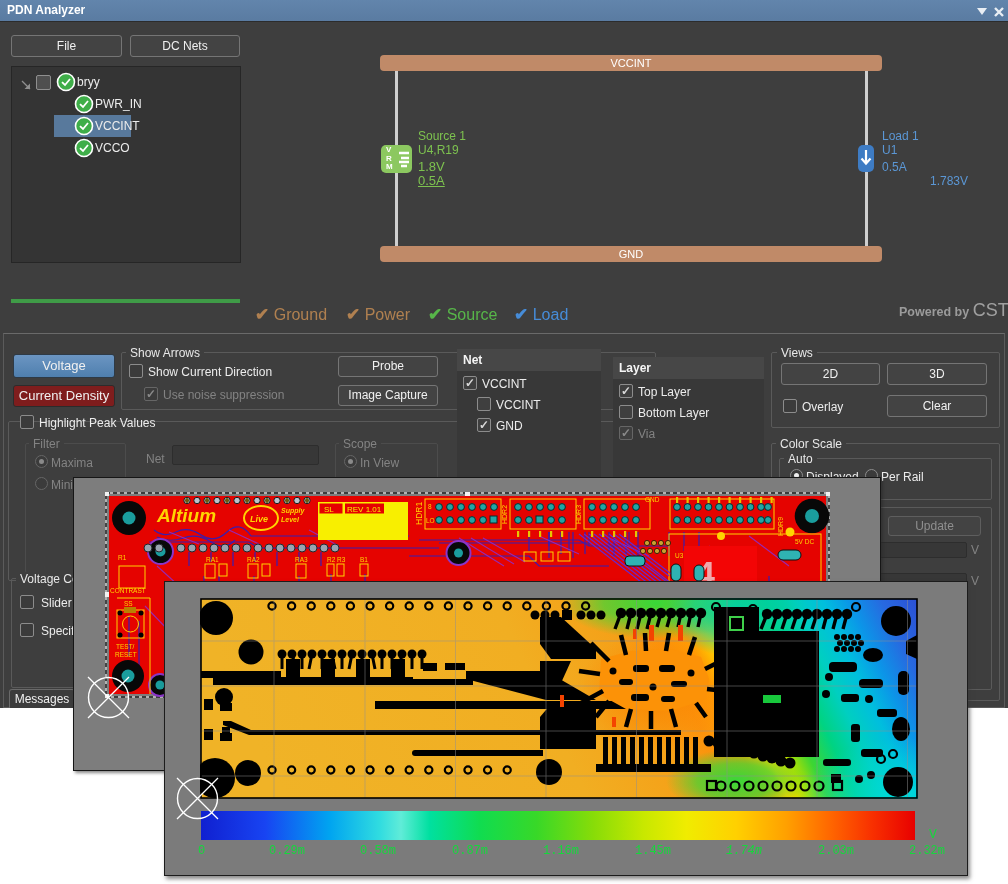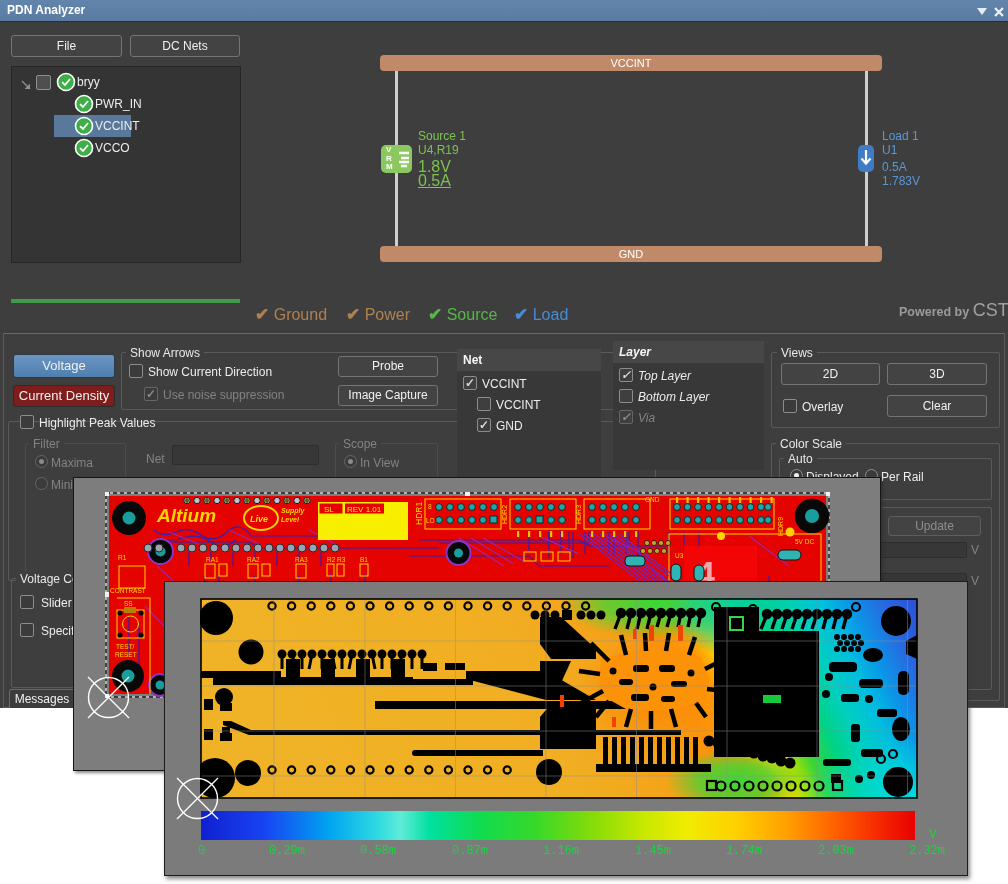--- a/index.html
+++ b/index.html
@@ -95,29 +95,29 @@
     <div class="abs" style="left:380px;top:33px;width:502px;height:16px;background:#c08a68;border-radius:4px;color:#fff;font-size:11px;text-align:center;line-height:16px;">VCCINT</div>
     <div class="abs" style="left:380px;top:224px;width:502px;height:16px;background:#c08a68;border-radius:4px;color:#fff;font-size:11px;text-align:center;line-height:16px;">GND</div>
 
     <div class="abs" style="left:381px;top:123px;width:31px;height:28px;background:#8cc860;border-radius:5px;">
       <div class="abs" style="left:5px;top:1px;color:#fff;font-size:8px;font-weight:bold;line-height:8.7px;">V<br>R<br>M</div>
       <svg class="abs" style="left:16px;top:5px;" width="14" height="18">
           <path d="M2 3 H12 M4 8 H12 M2 12 H12 M4 16 H10" stroke="#fff" stroke-width="2.4"></path>
         </svg>
     </div>
     <div class="abs" style="left:418px;top:107px;color:#7dc24f;font-size:12px;line-height:14px;">Source 1<br>U4,R19</div>
-    <div class="abs" style="left:418px;top:138px;color:#7dc24f;font-size:16px;line-height:14px;">1.8V<br><span style="text-decoration:underline;">0.5A</span></div>
+    <div class="abs" style="left:418px;top:138px;color:#7dc24f;font-size:13px;line-height:14px;">1.8V<br><span style="text-decoration:underline;">0.5A</span></div>
 
     <div class="abs" style="left:858px;top:123px;width:16px;height:27px;background:#3e7cc4;border-radius:5px;">
       <svg class="abs" style="left:2px;top:4px;" width="12" height="19">
           <path d="M6 1 V14 M1.5 9.5 L6 14.5 L10.5 9.5" fill="none" stroke="#fff" stroke-width="2.2"></path>
         </svg>
     </div>
     <div class="abs" style="left:882px;top:107px;color:#5b97d5;font-size:12px;line-height:14px;">Load 1<br>U1</div>
-    <div class="abs" style="left:882px;top:138px;color:#5b97d5;font-size:12px;line-height:14px;">0.5A<br><span style="">1.783V</span></div>
+    <div class="abs" style="left:882px;top:138px;color:#5b97d5;font-size:12px;line-height:14px;">0.5A<br><span style="margin-left:48px;">1.783V</span></div>
   </div>
 
   <div class="abs" id="ctrlcontent" style="left:0;top:333px;width:1008px;height:375px;">
 
     <div class="btn" style="left:13px;top:21px;width:102px;height:24px;line-height:22px;background:linear-gradient(#6b95c2,#4f7fae);border-color:#2e3a46;font-size:13px;">Voltage</div>
     <div class="btn" style="left:13px;top:52px;width:102px;height:22px;line-height:20px;border-color:#2c2c2c;background:#7f1d1d;font-size:13px;">Current Density</div>
 
     <div class="gbox" style="left:121px;top:19px;width:535px;height:58px;"></div>
     <div class="glabel" style="left:126px;top:13px;">Show Arrows</div>
     <div class="cb" style="left:129px;top:31px;"></div>
@@ -160,21 +160,21 @@
         </div>
       <div class="lbl" style="left:25px;top:28px;">VCCINT</div>
       <div class="cb" style="left:20px;top:48px;background:#3f3f3f;"></div>
       <div class="lbl" style="left:39px;top:49px;">VCCINT</div>
       <div class="cb" style="left:20px;top:69px;background:#3f3f3f;">
           <div class="chk">✓</div>
         </div>
       <div class="lbl" style="left:39px;top:70px;">GND</div>
     </div>
 
-    <div class="abs" style="left:613px;top:8px;width:151px;height:129px;background:#383838;font-style:italic;">
+    <div class="abs" style="left:613px;top:24px;width:151px;height:129px;background:#383838;">
       <div class="panelhdr" style="left:0;top:0;width:151px;height:22px;padding:4px 0 0 6px;">Layer</div>
       <div class="cb" style="left:6px;top:27px;background:#3f3f3f;">
           <div class="chk">✓</div>
         </div>
       <div class="lbl" style="left:25px;top:28px;">Top Layer</div>
       <div class="cb" style="left:6px;top:48px;background:#3f3f3f;"></div>
       <div class="lbl" style="left:25px;top:49px;">Bottom Layer</div>
       <div class="cb dis" style="left:6px;top:69px;background:#3f3f3f;">
           <div class="chk">✓</div>
         </div>

